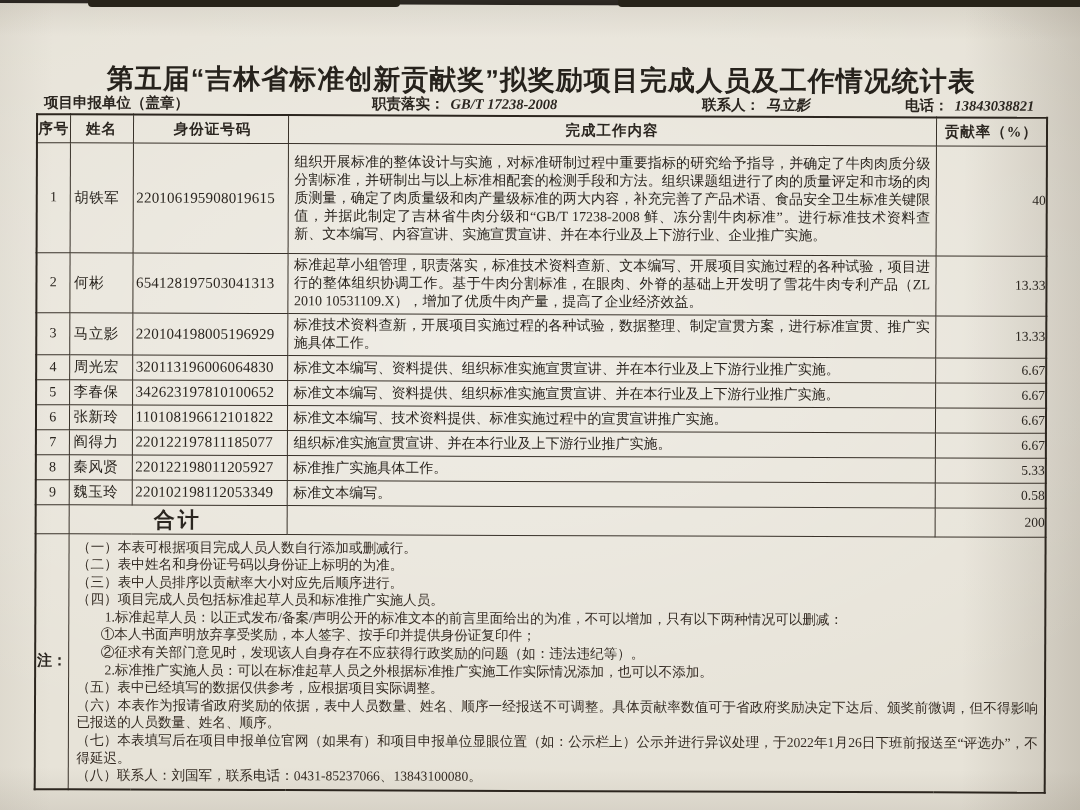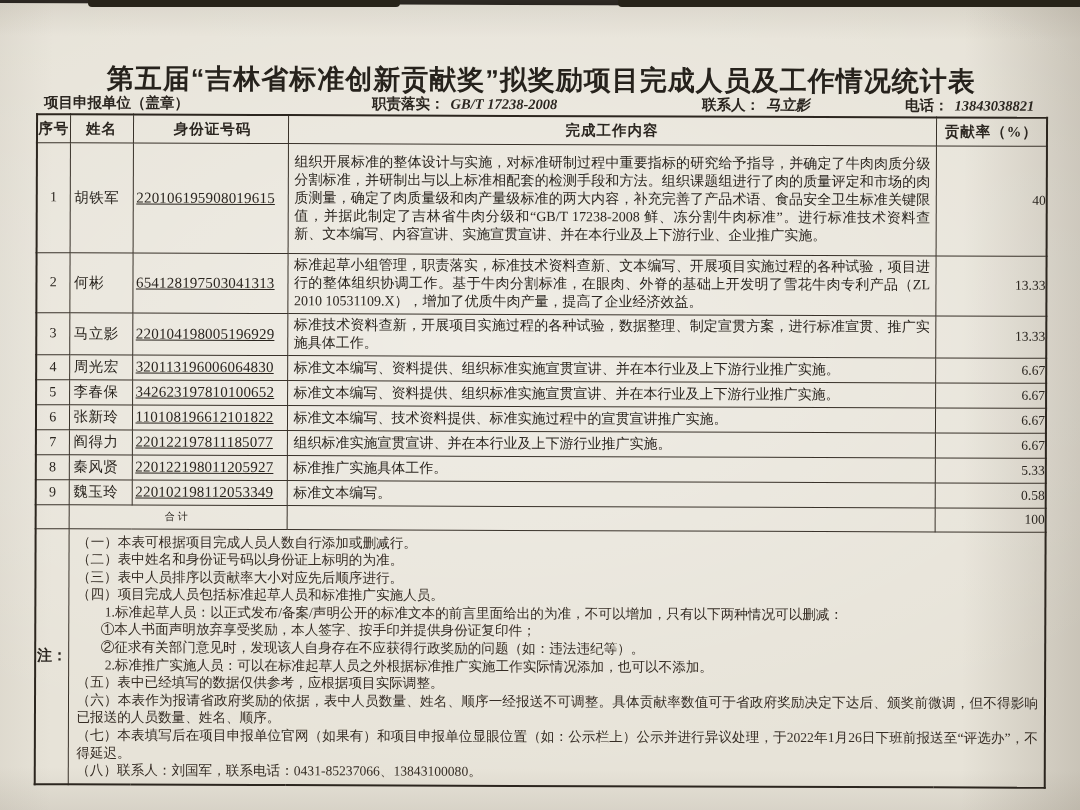--- a/index.html
+++ b/index.html
@@ -51,30 +51,30 @@
     border:1.4px solid #39322a; vertical-align:middle;
     color:#2b2620; overflow:hidden;
   }
   table.work-table { border:2.4px solid #2c261f; }
   th {
     font-size:14.5px; font-weight:bold; text-align:center; height:28px;
     letter-spacing:1px;
   }
   .c-no   { width:33px;  text-align:center; font-size:14px; }
   .c-name { width:63px;  text-align:left; padding-left:4px; font-size:14.5px; letter-spacing:0.5px; }
-  .c-id   { width:155px; text-align:left; padding-left:3px; font-size:15px; font-family:"Liberation Serif","DejaVu Serif",serif; letter-spacing:0.2px;text-decoration:underline; }
+  .c-id   { width:155px; text-align:left; padding-left:3px; font-size:15px; font-family:"Liberation Serif","DejaVu Serif",serif; letter-spacing:0.2px; }
   .c-content {
     width:648px; text-align:left; padding:2px 5px 2px 6px;
     font-size:14px; line-height:18px; color:#55403a; vertical-align:middle;
     text-align:justify;
   }
   .c-rate { width:111px; text-align:right; font-size:13.5px; }
   tr.r1 td { height:110px; } tr.r2 td { height:60px; } tr.r3 td { height:42px; }
   tr.rs td { height:25px; } tr.rtotal td { height:24px; }
-  td.total-merged { text-align:center; font-size:10px; font-weight:normal; letter-spacing:3px; }
+  td.total-merged { text-align:center; font-size:21px; font-weight:bold; letter-spacing:3px; }
 
   td.note-label-cell {
     text-align:center; font-size:15px; font-weight:bold; vertical-align:middle;
   }
   td.notes-cell { padding:4px 6px 4px 8px; vertical-align:top; }
   .note-line { font-size:13.6px; line-height:17.6px; color:#352c24; text-align:justify; }
   .note-line.ind1 { padding-left:28px; }
   .note-line.ind1b { padding-left:24px; }
 </style>
 </head>
@@ -170,21 +170,21 @@
         <td class="c-name">魏玉玲</td>
         <td class="c-id">220102198112053349</td>
         <td class="c-content">标准文本编写。</td>
         <td class="c-rate">0.58</td>
       </tr>
 
       <tr class="rtotal">
         <td class="c-no"></td>
         <td class="total-merged" colspan="2">合计</td>
         <td class="c-content"></td>
-        <td class="c-rate">100</td>
+        <td class="c-rate">200</td>
       </tr>
 
       <tr>
         <td class="note-label-cell">注：</td>
         <td class="notes-cell" colspan="4">
           <div class="note-line">（一）本表可根据项目完成人员人数自行添加或删减行。</div>
           <div class="note-line">（二）表中姓名和身份证号码以身份证上标明的为准。</div>
           <div class="note-line">（三）表中人员排序以贡献率大小对应先后顺序进行。</div>
           <div class="note-line">（四）项目完成人员包括标准起草人员和标准推广实施人员。</div>
           <div class="note-line ind1">1.标准起草人员：以正式发布/备案/声明公开的标准文本的前言里面给出的为准，不可以增加，只有以下两种情况可以删减：</div>

